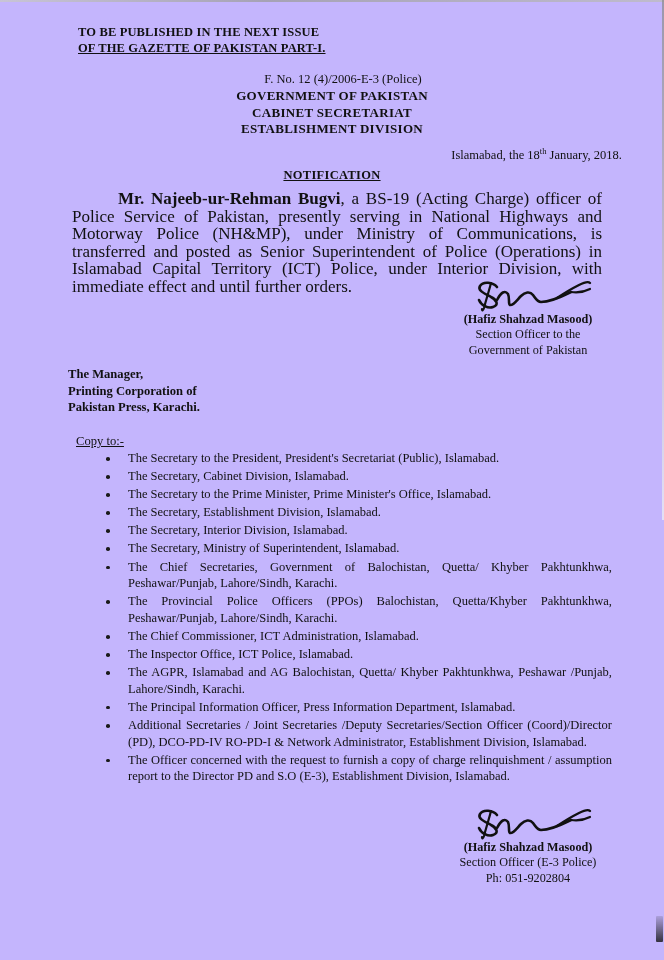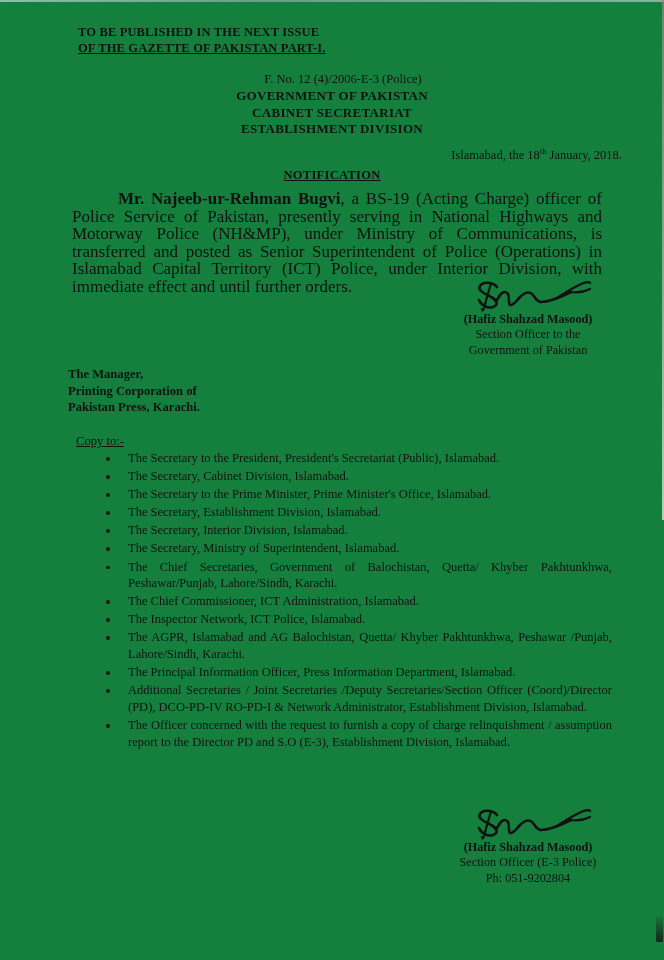--- a/index.html
+++ b/index.html
@@ -4,21 +4,21 @@
 <style>
   html, body {
     margin: 0;
     padding: 0;
     background: #ffffff;
   }
   .page {
     position: relative;
     width: 664px;
     height: 960px;
-    background: #15803d;
+    background: #c4b5fd;
     overflow: hidden;
     font-family: "Liberation Serif", "DejaVu Serif", serif;
     color: #111111;
     box-sizing: border-box;
   }
   
   .scan-edge-top {
     position: absolute;
     top: 0; left: 0;
     width: 664px; height: 2px;
@@ -246,22 +246,23 @@
     <div class="copyto-label">Copy to:-</div>
 
     <ul class="copy-list">
       <li>The Secretary to the President, President's Secretariat (Public), Islamabad.</li>
       <li>The Secretary, Cabinet Division, Islamabad.</li>
       <li>The Secretary to the Prime Minister, Prime Minister's Office, Islamabad.</li>
       <li>The Secretary, Establishment Division, Islamabad.</li>
       <li>The Secretary, Interior Division, Islamabad.</li>
       <li>The Secretary, Ministry of Superintendent, Islamabad.</li>
       <li>The Chief Secretaries, Government of Balochistan, Quetta/ Khyber Pakhtunkhwa, Peshawar/Punjab, Lahore/Sindh, Karachi.</li>
+      <li>The Provincial Police Officers (PPOs) Balochistan, Quetta/Khyber Pakhtunkhwa, Peshawar/Punjab, Lahore/Sindh, Karachi.</li>
       <li>The Chief Commissioner, ICT Administration, Islamabad.</li>
-      <li>The Inspector Network, ICT Police, Islamabad.</li>
+      <li>The Inspector Office, ICT Police, Islamabad.</li>
       <li>The AGPR, Islamabad and AG Balochistan, Quetta/ Khyber Pakhtunkhwa, Peshawar /Punjab, Lahore/Sindh, Karachi.</li>
       <li>The Principal Information Officer, Press Information Department, Islamabad.</li>
       <li>Additional Secretaries / Joint Secretaries /Deputy Secretaries/Section Officer (Coord)/Director (PD), DCO-PD-IV RO-PD-I &amp; Network Administrator, Establishment Division, Islamabad.</li>
       <li>The Officer concerned with the request to furnish a copy of charge relinquishment / assumption report to the Director PD and S.O (E-3), Establishment Division, Islamabad.</li>
     </ul>
 
     <div class="sig2">
       <div class="sig-scribble">
         <svg class="scribble" width="150" height="34" viewBox="0 0 150 34" aria-hidden="true">
           <path d="M44 9 C40 4, 30 3, 27 8 C24 13, 33 16, 38 19 C44 22, 46 27, 40 29 C35 31, 28 27, 26 22" fill="none" stroke="#111" stroke-width="2.6" stroke-linecap="round"></path>

